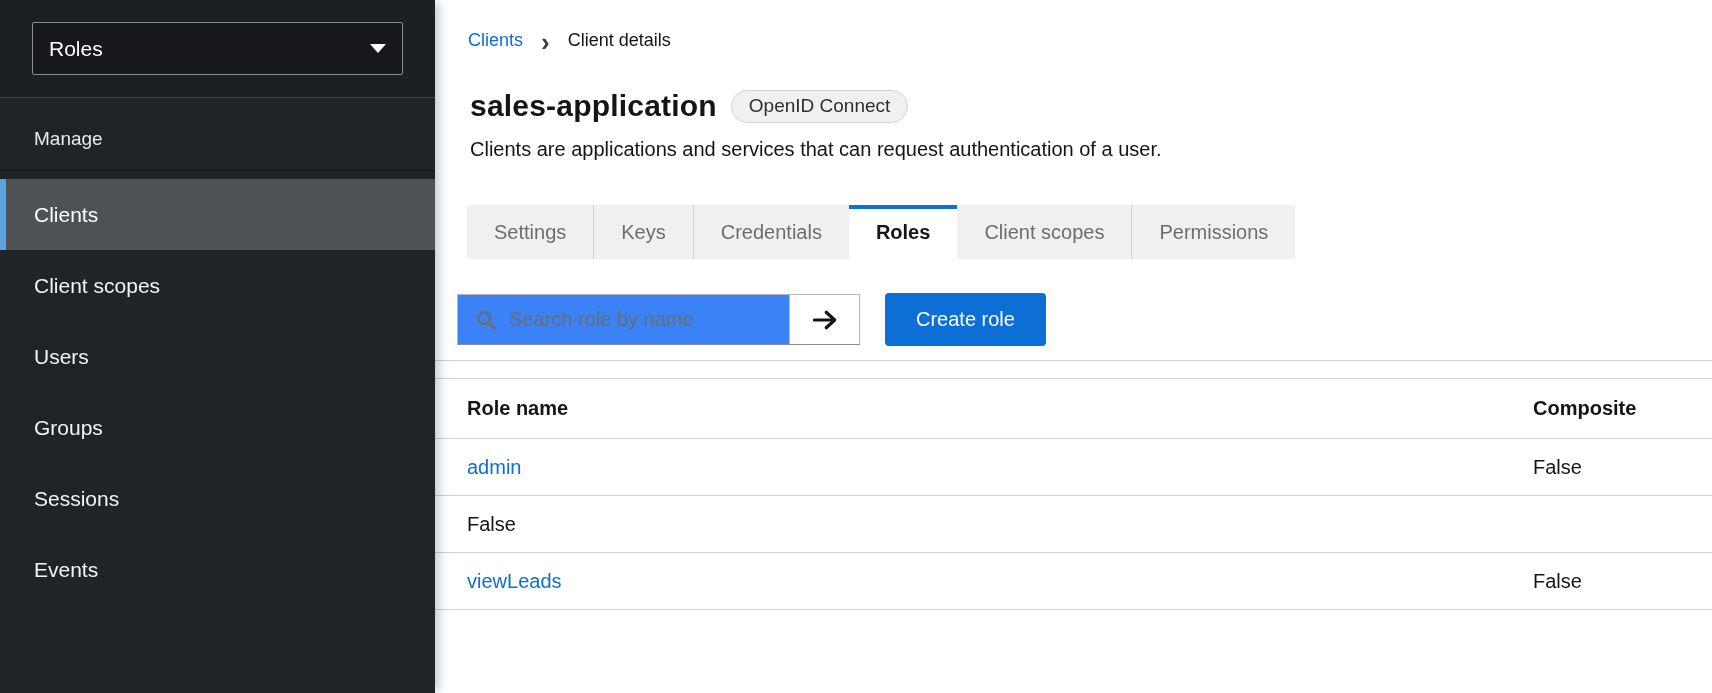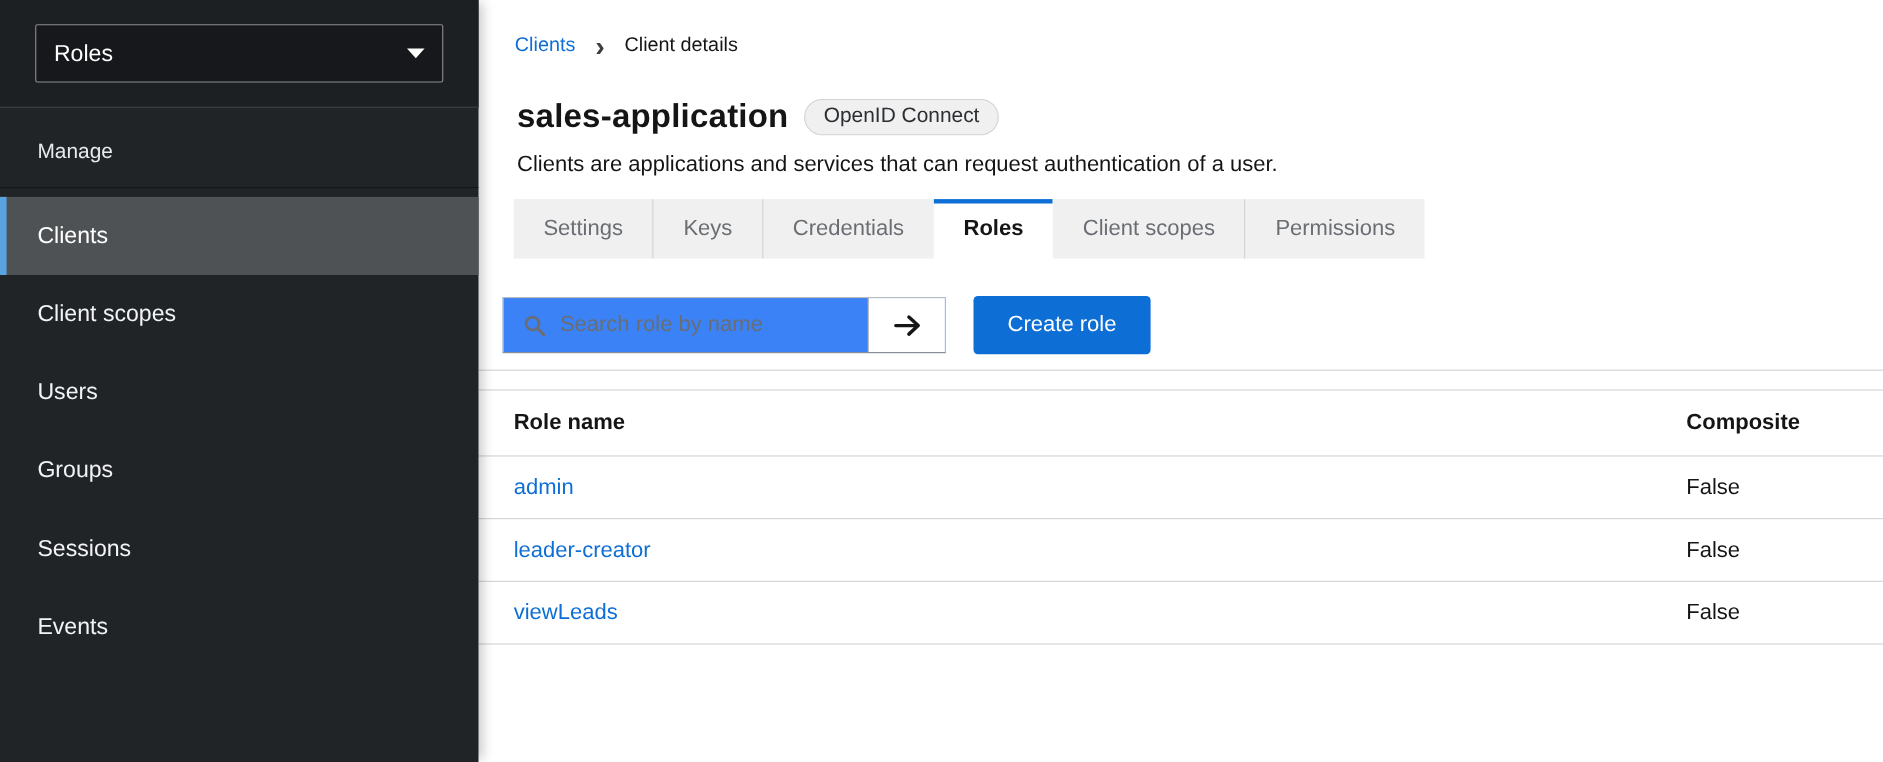--- a/index.html
+++ b/index.html
@@ -78,21 +78,21 @@
   .title-row{display:flex;align-items:center;gap:14px;margin-top:36px;}
   .page-title{font-size:30px;font-weight:600;color:var(--text-dark);line-height:38px;letter-spacing:.2px;}
   .badge{
     display:inline-flex;align-items:center;height:33px;
     background:var(--tab-bg);border:1px solid var(--border-light);
     border-radius:17px;padding:0 17px;font-size:19px;color:#2b2e33;
   }
   .page-description{margin-top:13px;font-size:20px;color:var(--text-dark);}
 
   
-  .tabs{display:flex;margin:20px 0 0 32px;height:54px;}
+  .tabs{display:flex;margin:44px 0 0 32px;height:54px;}
   .tab{
     display:flex;align-items:center;padding:0 27px;
     background:var(--tab-bg);color:var(--text-muted);
     font-size:20px;cursor:pointer;white-space:nowrap;
   }
   .tab:not(.active)+.tab:not(.active){border-left:1px solid var(--border-light);}
   .tab.active{
     background:#fff;color:var(--text-dark);font-weight:600;
     border-top:4px solid var(--blue);padding-bottom:4px;
   }
@@ -208,21 +208,20 @@
   <div class="roles-table">
     <div class="tr head">
       <div class="th">Role name</div>
       <div class="th">Composite</div>
     </div>
     <div class="tr row">
       <div class="td"><a>admin</a></div>
       <div class="td composite">False</div>
     </div>
     <div class="tr row">
-      <div class="td"><a>leader-creator</a></div>
       <div class="td composite">False</div>
     </div>
     <div class="tr row">
       <div class="td"><a>viewLeads</a></div>
       <div class="td composite">False</div>
     </div>
   </div>
 
 </main>
 

